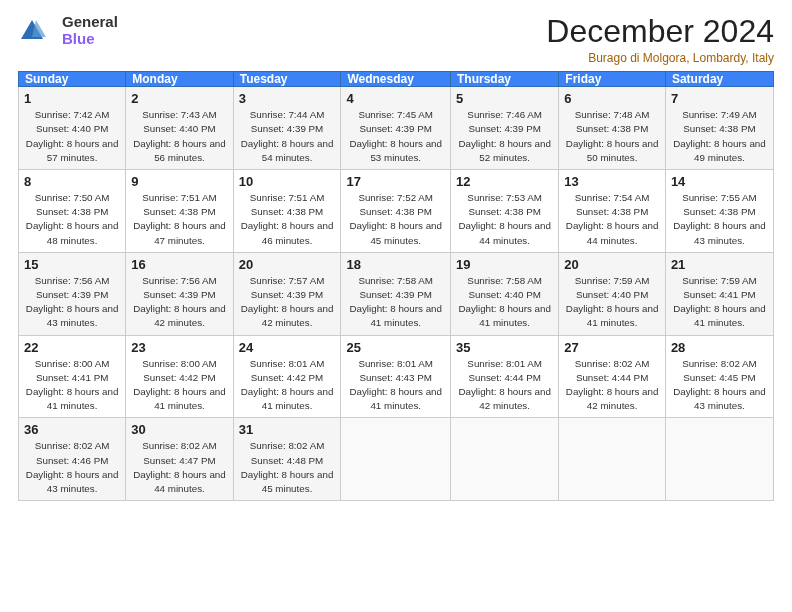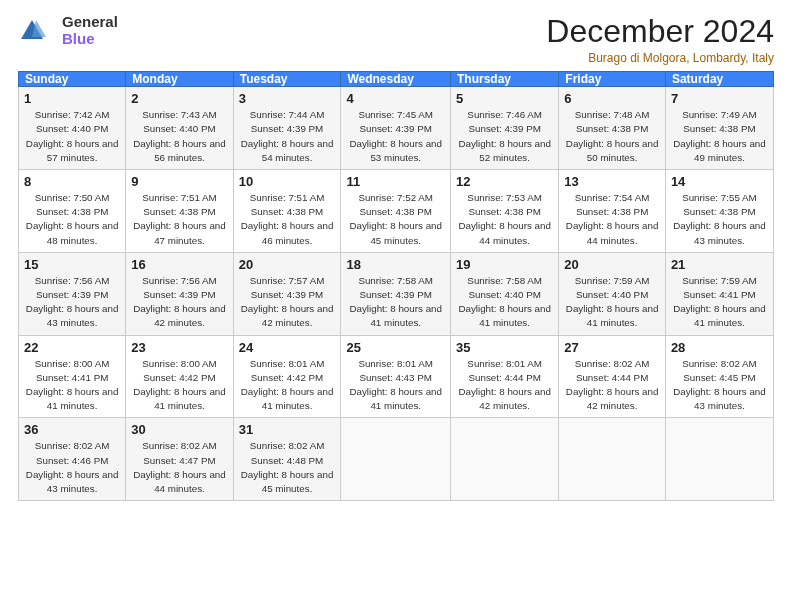--- a/index.html
+++ b/index.html
@@ -196,21 +196,21 @@
           Sunrise: 7:51 AM<br>Sunset: 4:38 PM<br>Daylight: 8 hours and 47 minutes.
         </div>
           </td>
           <td>
             <span class="day-num">10</span>
         <div class="day-info">
           Sunrise: 7:51 AM<br>Sunset: 4:38 PM<br>Daylight: 8 hours and 46 minutes.
         </div>
           </td>
           <td>
-            <span class="day-num">11</span>
+            <span class="day-num">17</span>
         <div class="day-info">
           Sunrise: 7:52 AM<br>Sunset: 4:38 PM<br>Daylight: 8 hours and 45 minutes.
         </div>
           </td>
           <td>
             <span class="day-num">12</span>
         <div class="day-info">
           Sunrise: 7:53 AM<br>Sunset: 4:38 PM<br>Daylight: 8 hours and 44 minutes.
         </div>
           </td>

